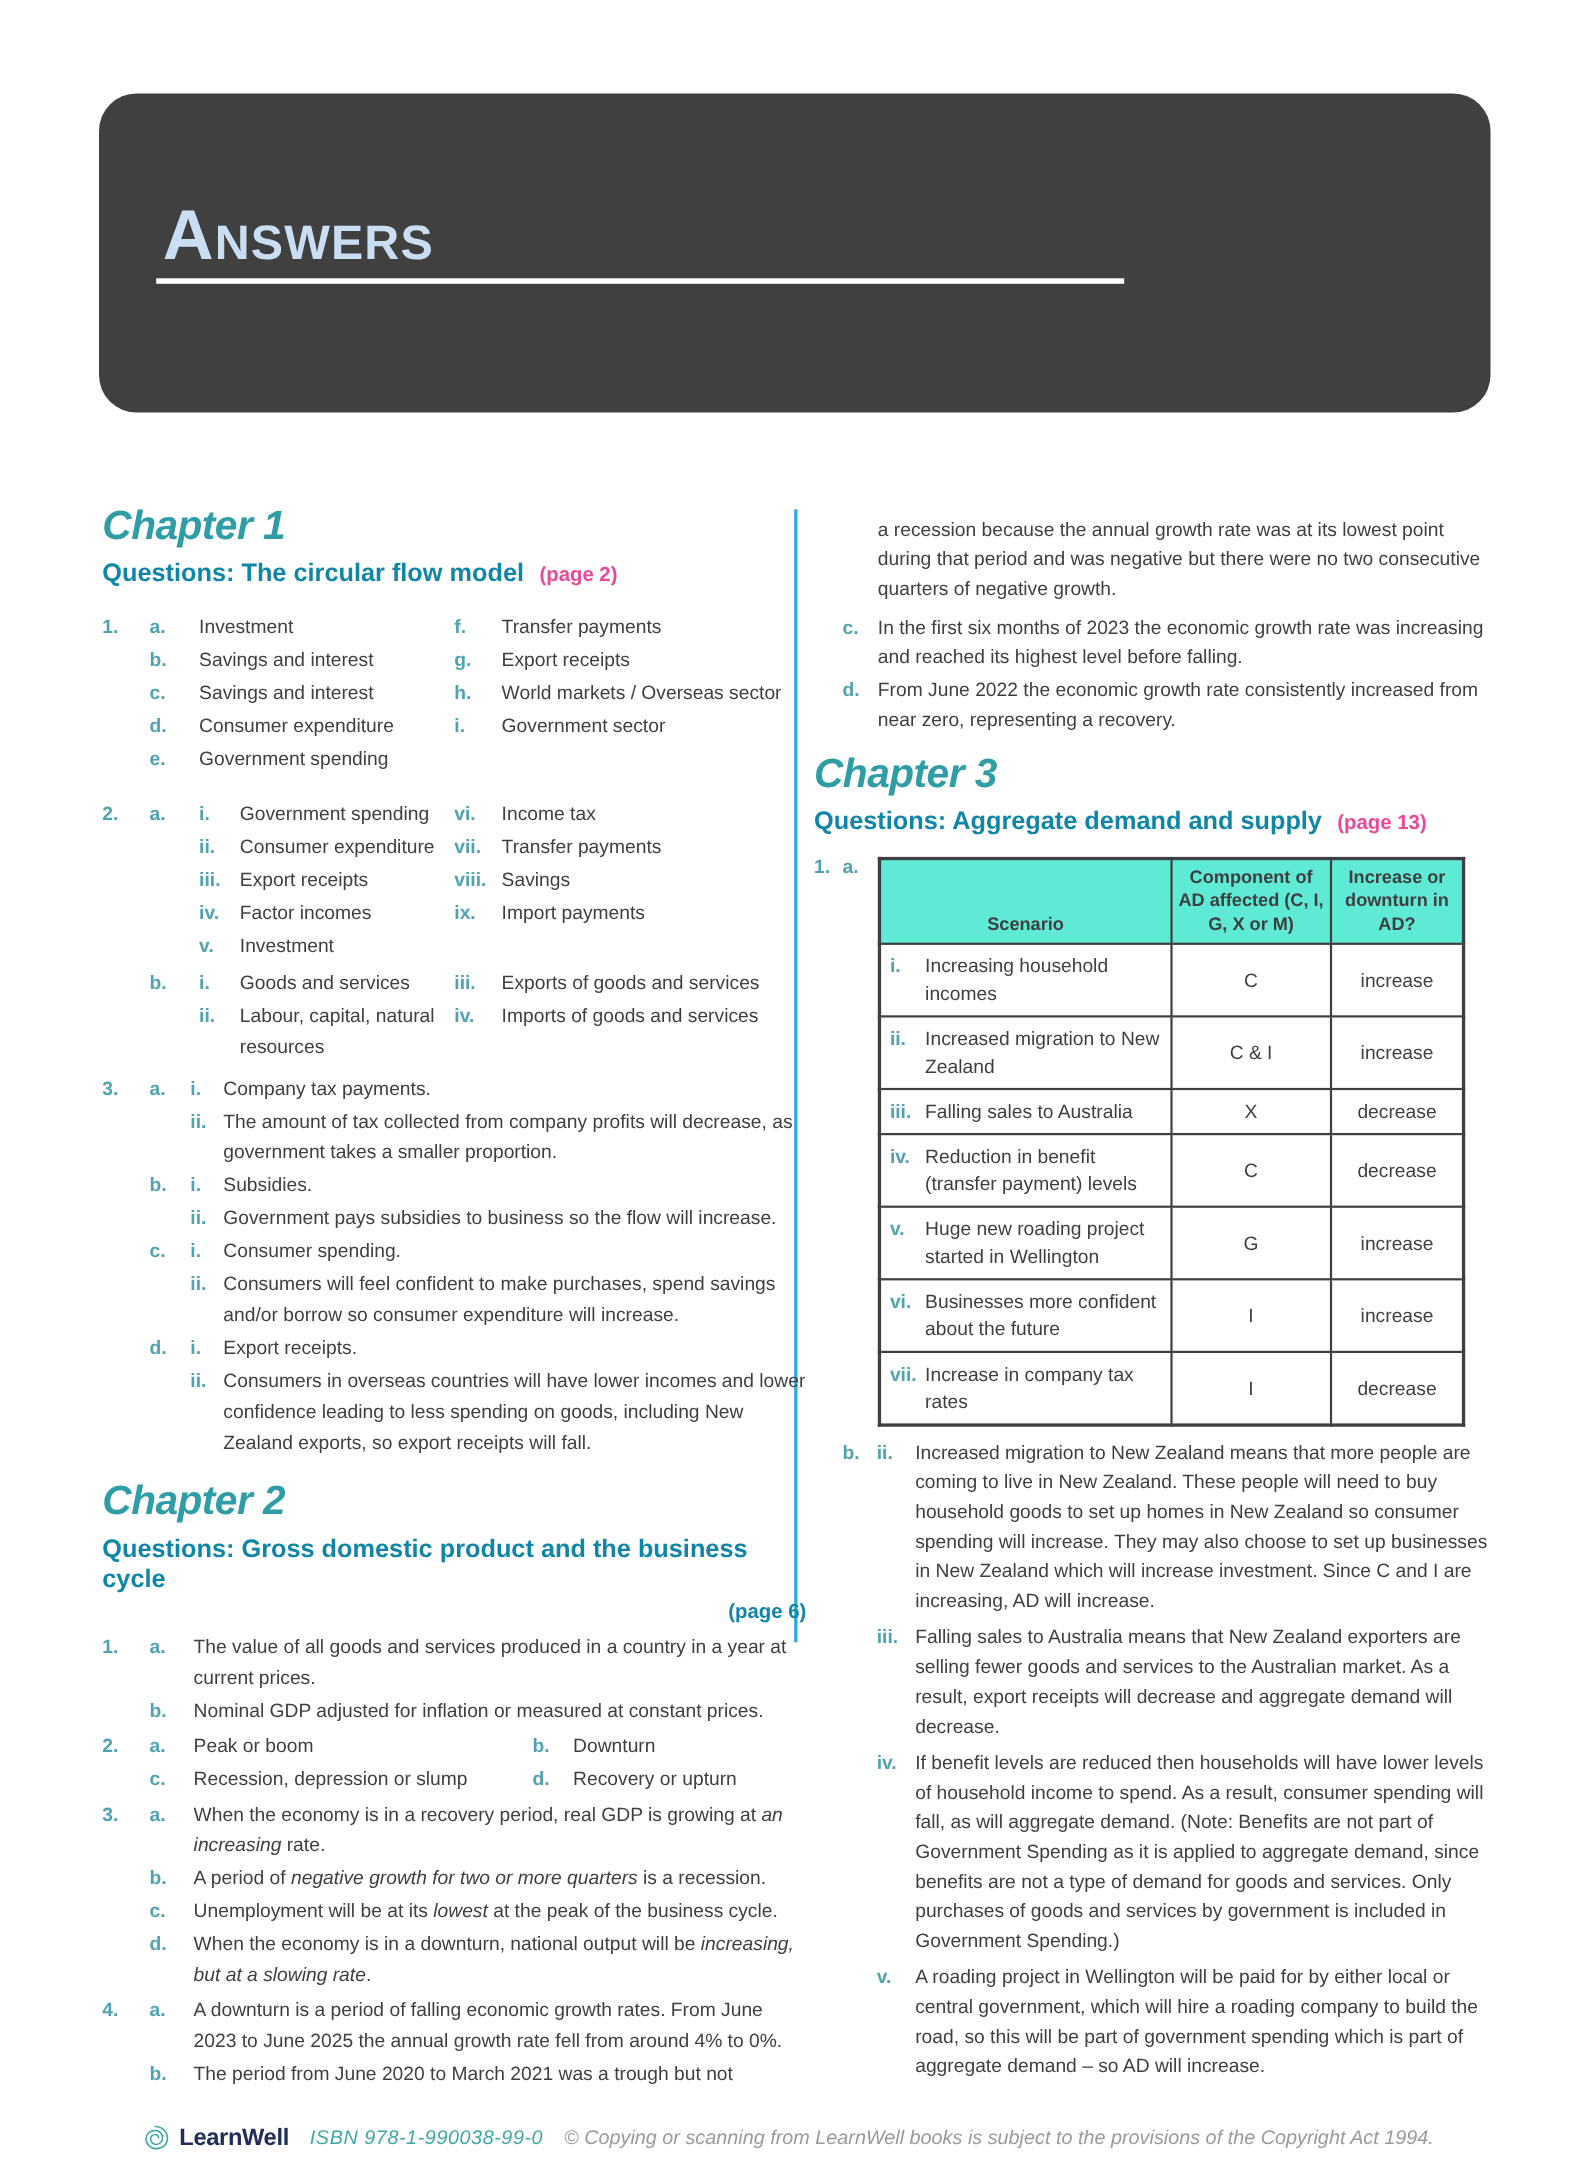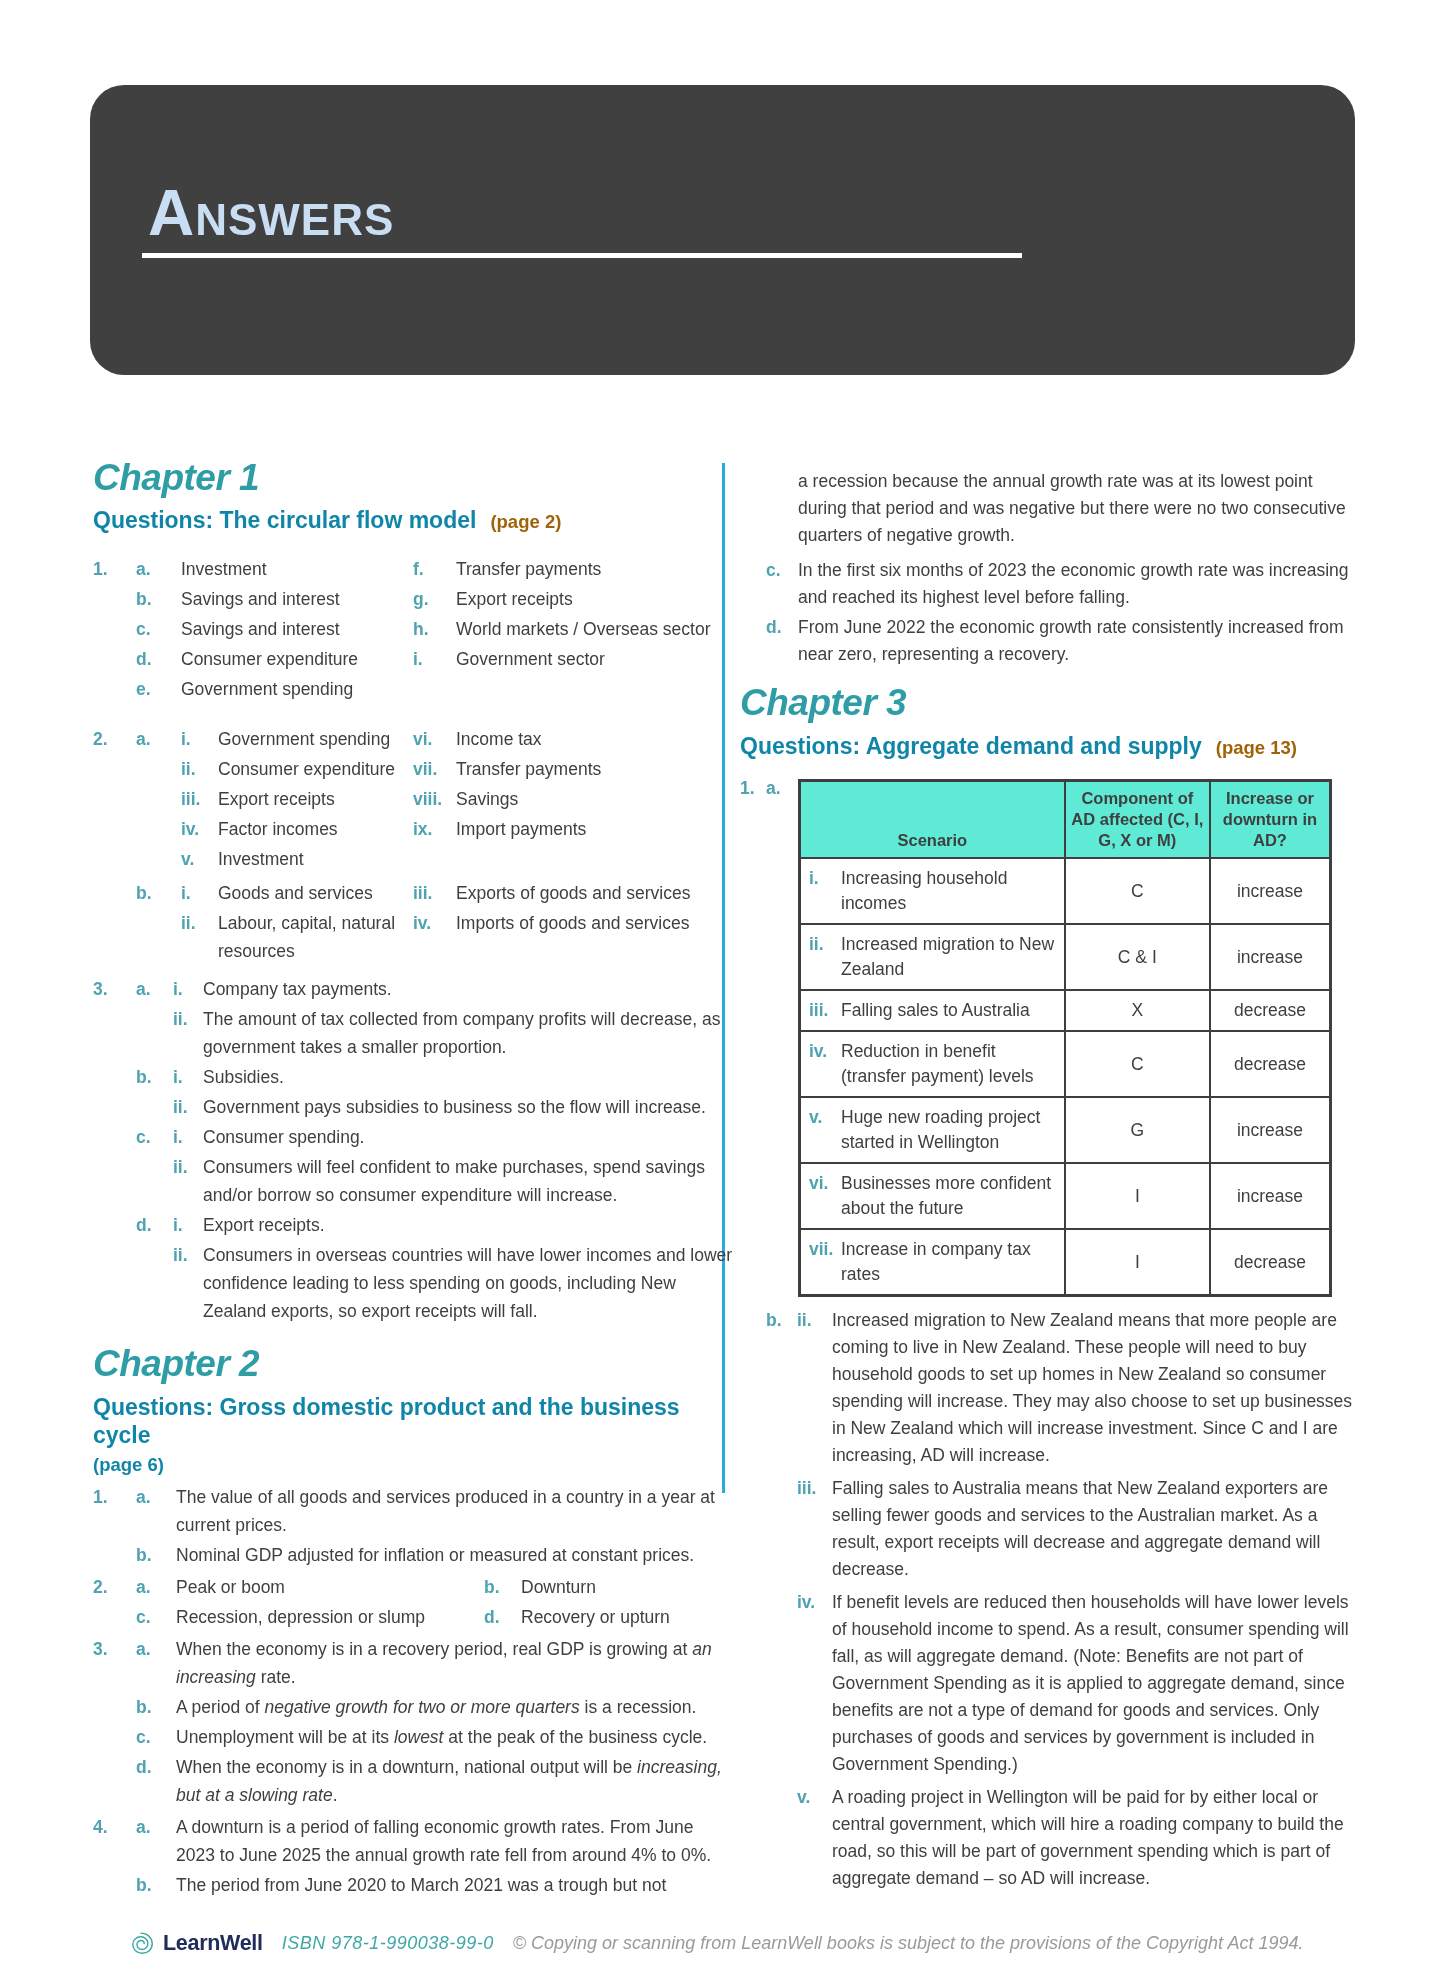--- a/index.html
+++ b/index.html
@@ -18,22 +18,22 @@
   .divider{position:absolute;left:722px;top:463px;width:3px;height:1030px;background:#2baae1;}
 
   
   .col{position:absolute;top:455px;font-size:17.5px;line-height:28px;}
   .col-left{left:90px;width:640px;padding-left:3px;}
   .col-right{left:740px;width:622px;}
 
   h1.chapter{margin:0;font-size:37px;line-height:42px;font-style:italic;font-weight:bold;
              color:#2e9da6;letter-spacing:-0.5px;}
   h2.qhead{margin:6px 0 0 0;font-size:23px;line-height:30px;font-weight:bold;color:#0f86a8;}
-  .pageref{font-size:18.5px;margin-left:14px;font-weight:bold;color:#a16207;}
-  .pageline{font-size:18.5px;line-height:28px;font-weight:bold;color:#0f86a8;margin:2px 0 0 0;}
+  .pageref{font-size:18.5px;margin-left:14px;font-weight:bold;color:#ec4899;}
+  .pageline{font-size:18.5px;line-height:28px;font-weight:bold;color:#0f86a8;margin:2px 0 0 0;text-align:right;}
 
   .mk{color:#4fa3b1;font-weight:bold;}
   .row{margin-bottom:2px;}
   .block{margin-top:14px;}
 
   
   .gq1{display:grid;grid-template-columns:43px 45px 232px 43px 1fr;}
   .gq2{display:grid;grid-template-columns:43px 45px 37px 195px 43px 1fr;}
   .gq3{display:grid;grid-template-columns:43px 37px 30px 1fr;}
   .gc2{display:grid;grid-template-columns:43px 40px 1fr;}

